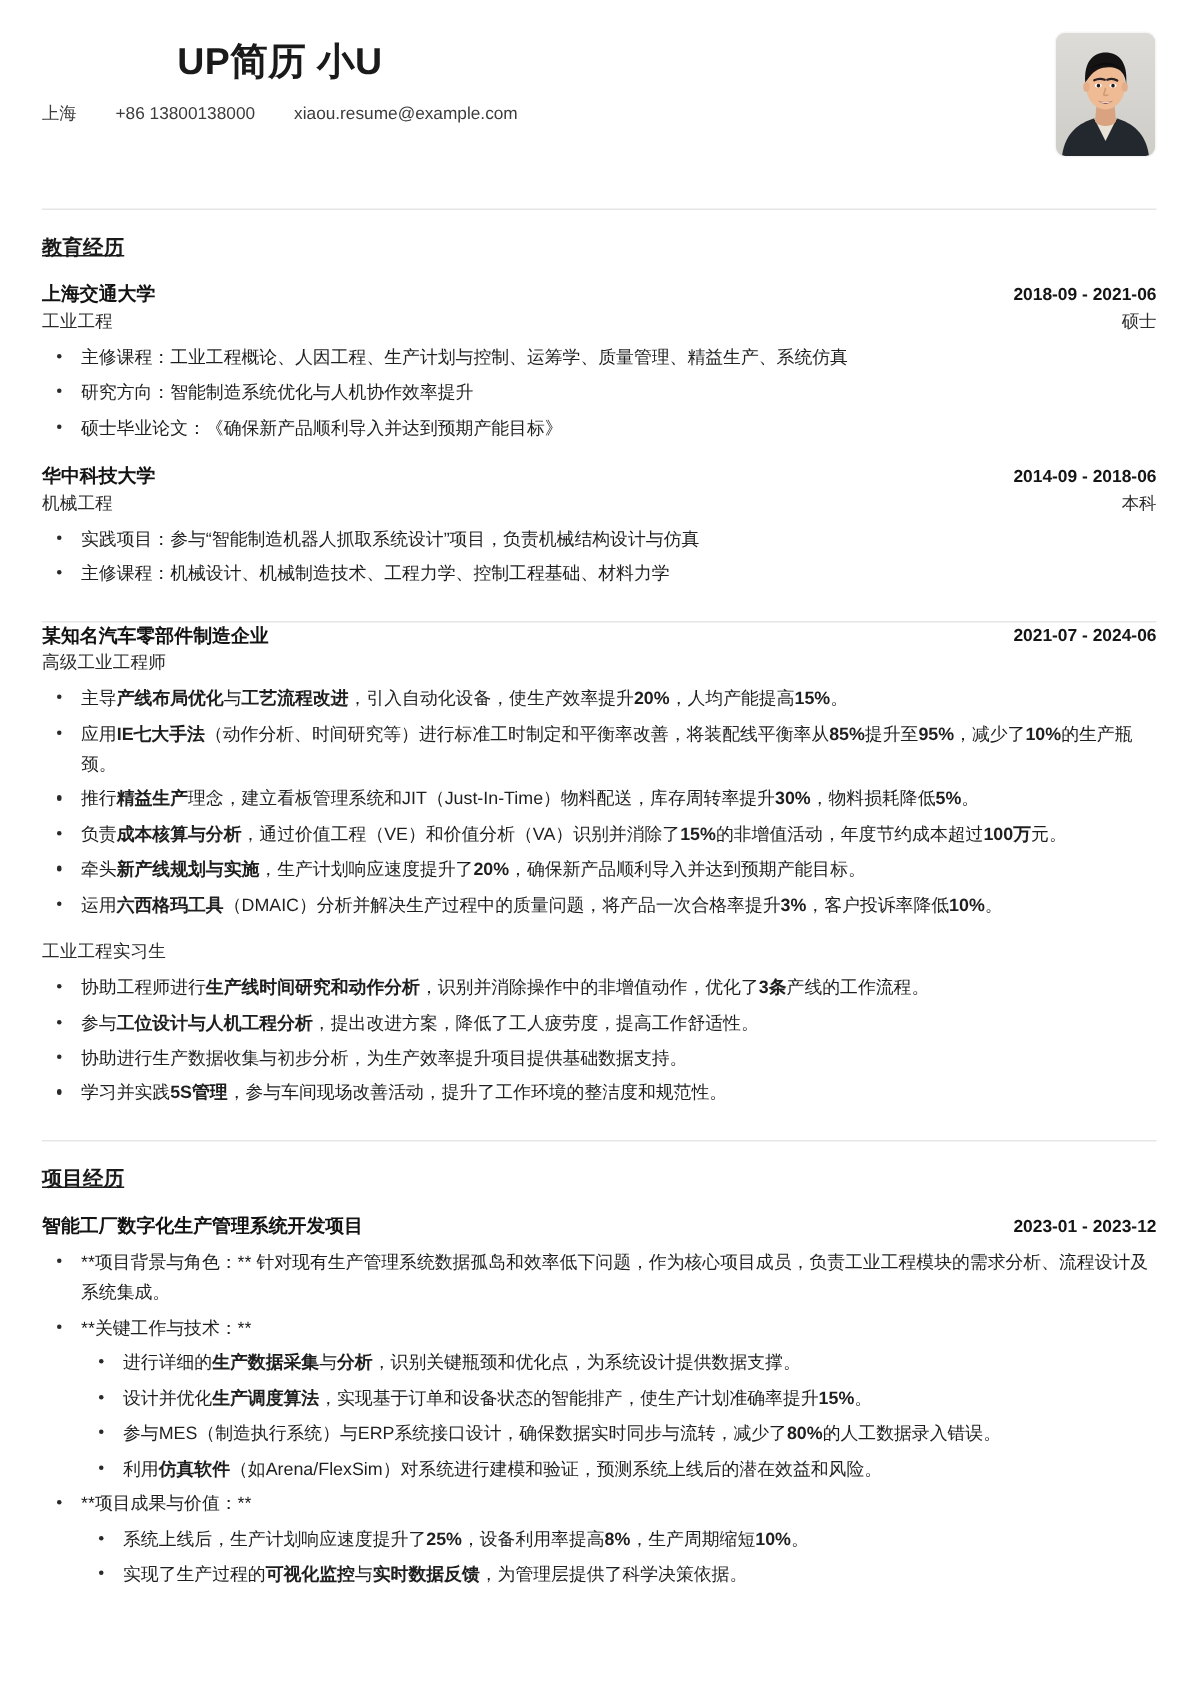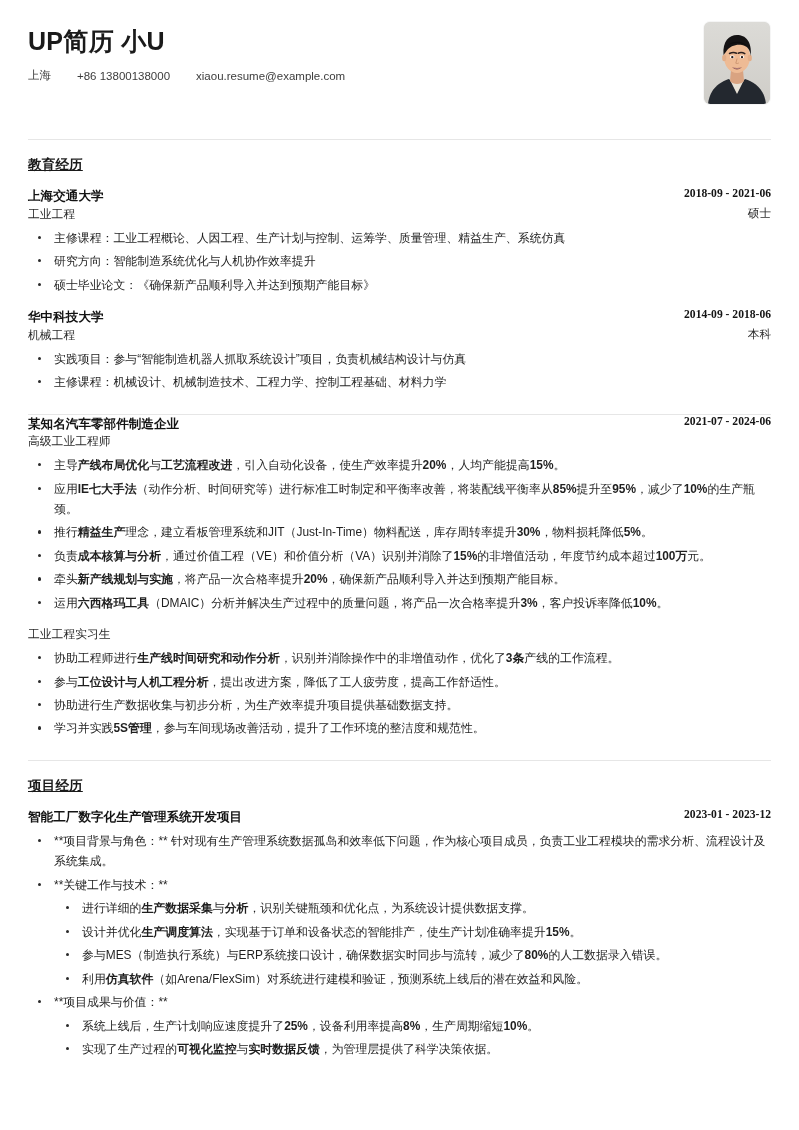--- a/index.html
+++ b/index.html
@@ -21,21 +21,21 @@
     overflow: hidden;
   }
 
   
   .header {
     display: flex;
     align-items: flex-start;
     justify-content: space-between;
     padding-bottom: 14px;
   }
-  .header-left { padding-top: 4px; }
+  .header-left { padding-top: 4px; text-align: center; }
   .name {
     font-size: 25px;
     font-weight: 700;
     letter-spacing: 0.3px;
     line-height: 1.25;
     color: #1a1a1a;
     margin: 0 0 11px 0;
     white-space: nowrap;
   }
   .contact-line {
@@ -77,36 +77,35 @@
     margin: 16px 0 13px 0;
     letter-spacing: 0.2px;
     text-decoration: underline;
   }
 
   
   .entry { margin-bottom: 13px; }
   .entry:last-child { margin-bottom: 0; }
   .entry-row {
     display: flex;
-    align-items: flex-start;
+    align-items: center;
     justify-content: space-between;
   }
   .entry-org {
     font-size: 12.6px;
     font-weight: 700;
     color: #131313;
     line-height: 1.5;
   }
   .entry-date {
     font-size: 11.6px;
     font-weight: 700;
     color: #151515;
     white-space: nowrap;
     text-align: right;
-    font-family: Liberation Serif, serif;
   }
   .entry-role {
     font-size: 11.8px;
     font-weight: 400;
     color: #2b2b2b;
     line-height: 1.5;
   }
   .entry-meta {
     font-size: 11.6px;
     font-weight: 400;
@@ -266,21 +265,21 @@
           </div>
           <div class="entry-row">
             <div class="entry-role">高级工业工程师</div>
             <div class="entry-meta"></div>
           </div>
           <ul class="bullets">
             <li><span>主导</span><span class="b">产线布局优化</span><span>与</span><span class="b">工艺流程改进</span><span>，引入自动化设备，使生产效率提升</span><span class="b">20%</span><span>，人均产能提高</span><span class="b">15%</span><span>。</span></li>
             <li><span>应用</span><span class="b">IE七大手法</span><span>（动作分析、时间研究等）进行标准工时制定和平衡率改善，将装配线平衡率从</span><span class="b">85%</span><span>提升至</span><span class="b">95%</span><span>，减少了</span><span class="b">10%</span><span>的生产瓶颈。</span></li>
             <li><span>推行</span><span class="b">精益生产</span><span>理念，建立看板管理系统和JIT（Just-In-Time）物料配送，库存周转率提升</span><span class="b">30%</span><span>，物料损耗降低</span><span class="b">5%</span><span>。</span></li>
             <li><span>负责</span><span class="b">成本核算与分析</span><span>，通过价值工程（VE）和价值分析（VA）识别并消除了</span><span class="b">15%</span><span>的非增值活动，年度节约成本超过</span><span class="b">100万</span><span>元。</span></li>
-            <li><span>牵头</span><span class="b">新产线规划与实施</span><span>，将产品一次合格率提升</span><span class="b">20%</span><span>，确保新产品顺利导入并达到预期产能目标。</span></li>
+            <li><span>牵头</span><span class="b">新产线规划与实施</span><span>，生产计划响应速度提升了</span><span class="b">20%</span><span>，确保新产品顺利导入并达到预期产能目标。</span></li>
             <li><span>运用</span><span class="b">六西格玛工具</span><span>（DMAIC）分析并解决生产过程中的质量问题，将产品一次合格率提升</span><span class="b">3%</span><span>，客户投诉率降低</span><span class="b">10%</span><span>。</span></li>
           </ul>
         </div>
         <div class="entry">
           <div class="entry-row">
             <div class="entry-role">工业工程实习生</div>
             <div class="entry-meta"></div>
           </div>
           <ul class="bullets">
             <li><span>协助工程师进行</span><span class="b">生产线时间研究和动作分析</span><span>，识别并消除操作中的非增值动作，优化了</span><span class="b">3条</span><span>产线的工作流程。</span></li>

